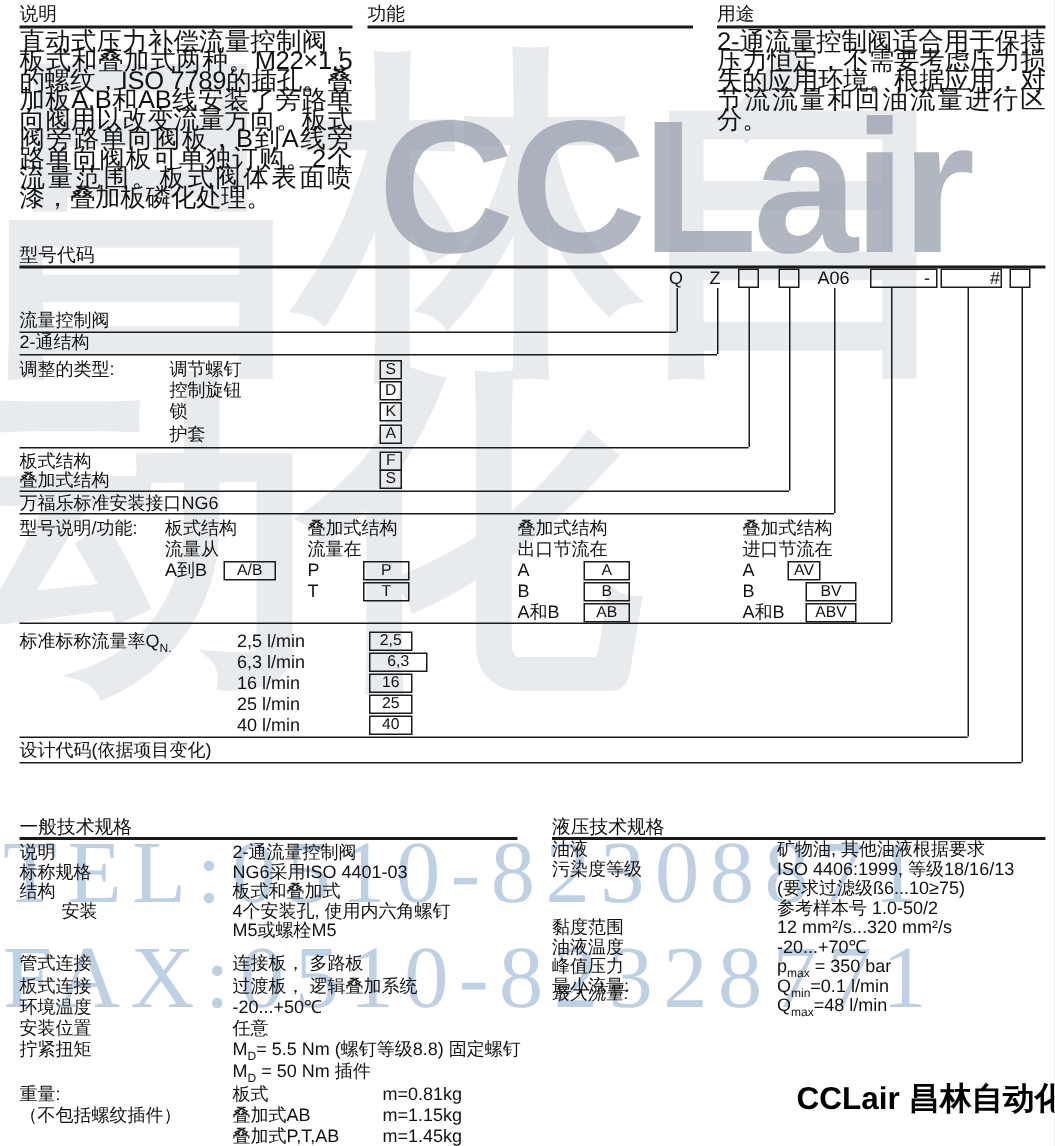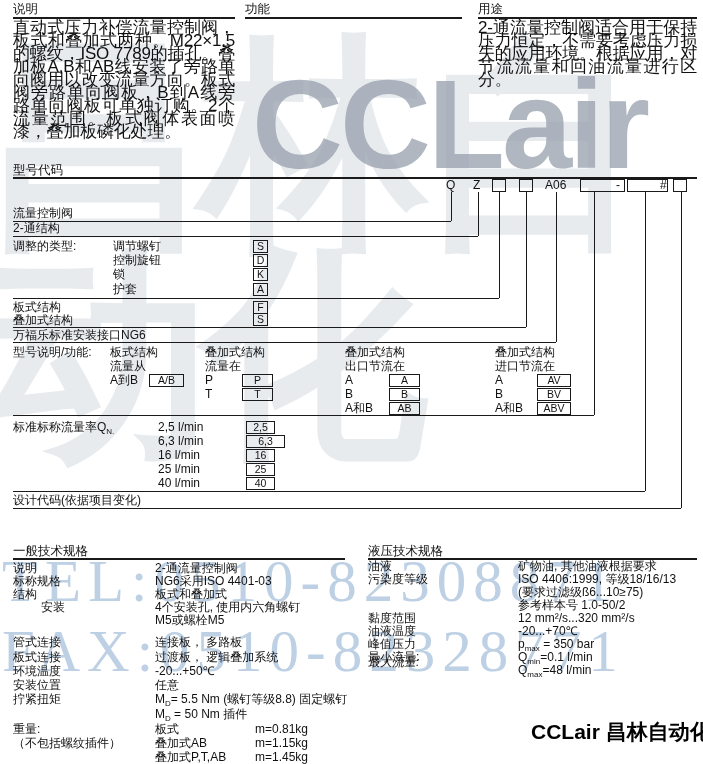--- a/index.html
+++ b/index.html
@@ -146,21 +146,21 @@
     <span class="lbl" style="left:345px;top:374px;">A</span>
     <div class="cbox" style="left:389px;top:374px;width:31px;">A</div>
     <span class="lbl" style="left:345px;top:388px;">B</span>
     <div class="cbox" style="left:389px;top:388px;width:31px;">B</div>
     <span class="lbl" style="left:345px;top:402px;">A和B</span>
     <div class="cbox" style="left:389px;top:402px;width:31px;">AB</div>
 
     <span class="lbl" style="left:495px;top:346px;">叠加式结构</span>
     <span class="lbl" style="left:495px;top:360px;">进口节流在</span>
     <span class="lbl" style="left:495px;top:374px;">A</span>
-    <div class="cbox" style="left:537px;top:374px;width:34px;">AV</div>
+    <div class="cbox" style="left:525px;top:374px;width:22px;">AV</div>
     <span class="lbl" style="left:495px;top:388px;">B</span>
     <div class="cbox" style="left:537px;top:388px;width:34px;">BV</div>
     <span class="lbl" style="left:495px;top:402px;">A和B</span>
     <div class="cbox" style="left:537px;top:402px;width:34px;">ABV</div>
 
     <span class="lbl" style="left:13px;top:421px;"><span>标准标称流量率Q</span><sub>N.</sub></span>
     <span class="lbl" style="left:158px;top:421px;">2,5 l/min</span>
     <div class="cbox" style="left:246px;top:421px;width:29px;">2,5</div>
     <span class="lbl" style="left:158px;top:435px;">6,3 l/min</span>
     <div class="cbox" style="left:246px;top:435px;width:39px;">6,3</div>

